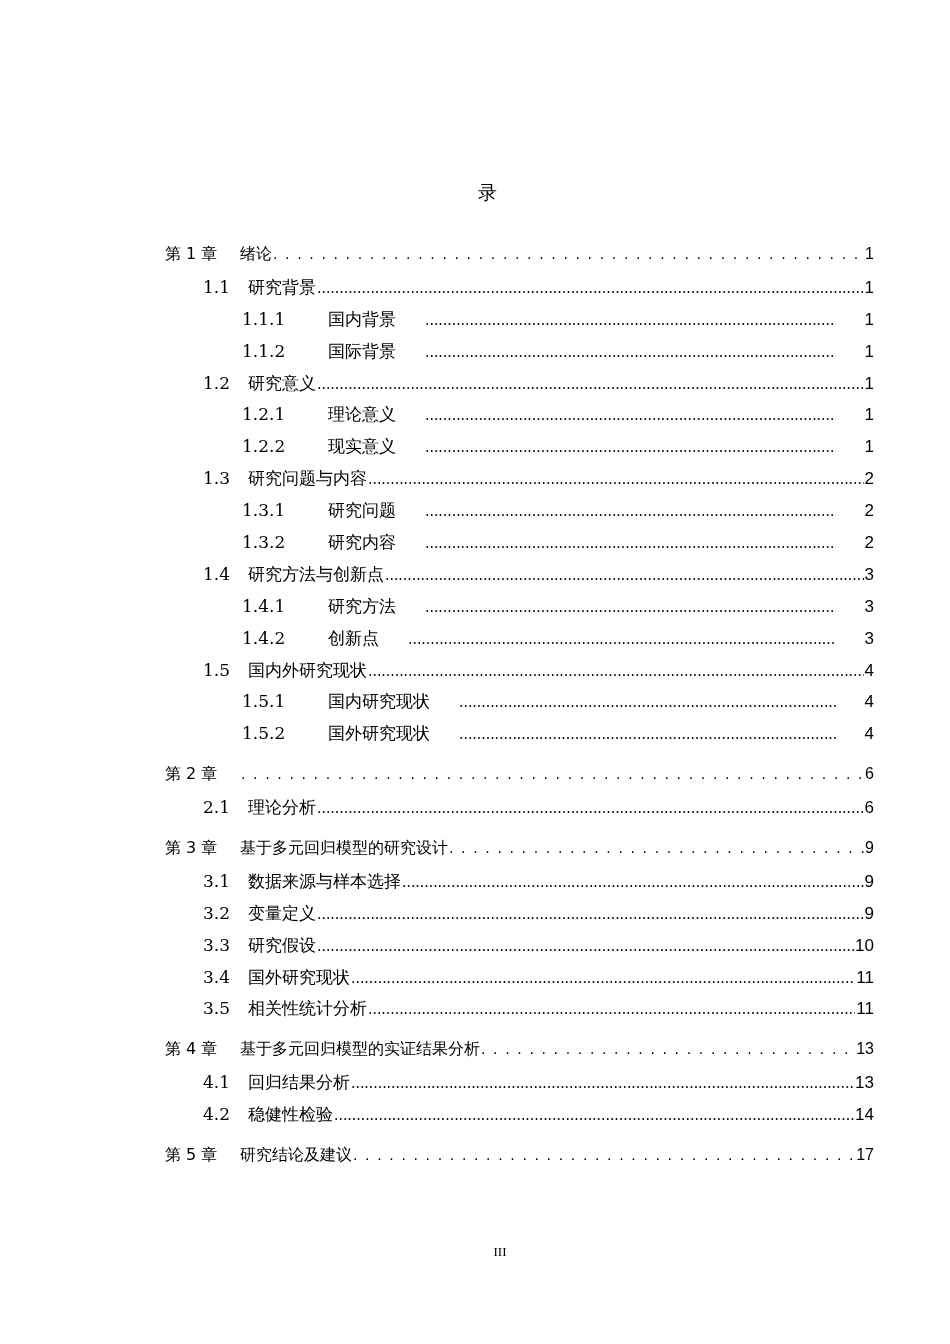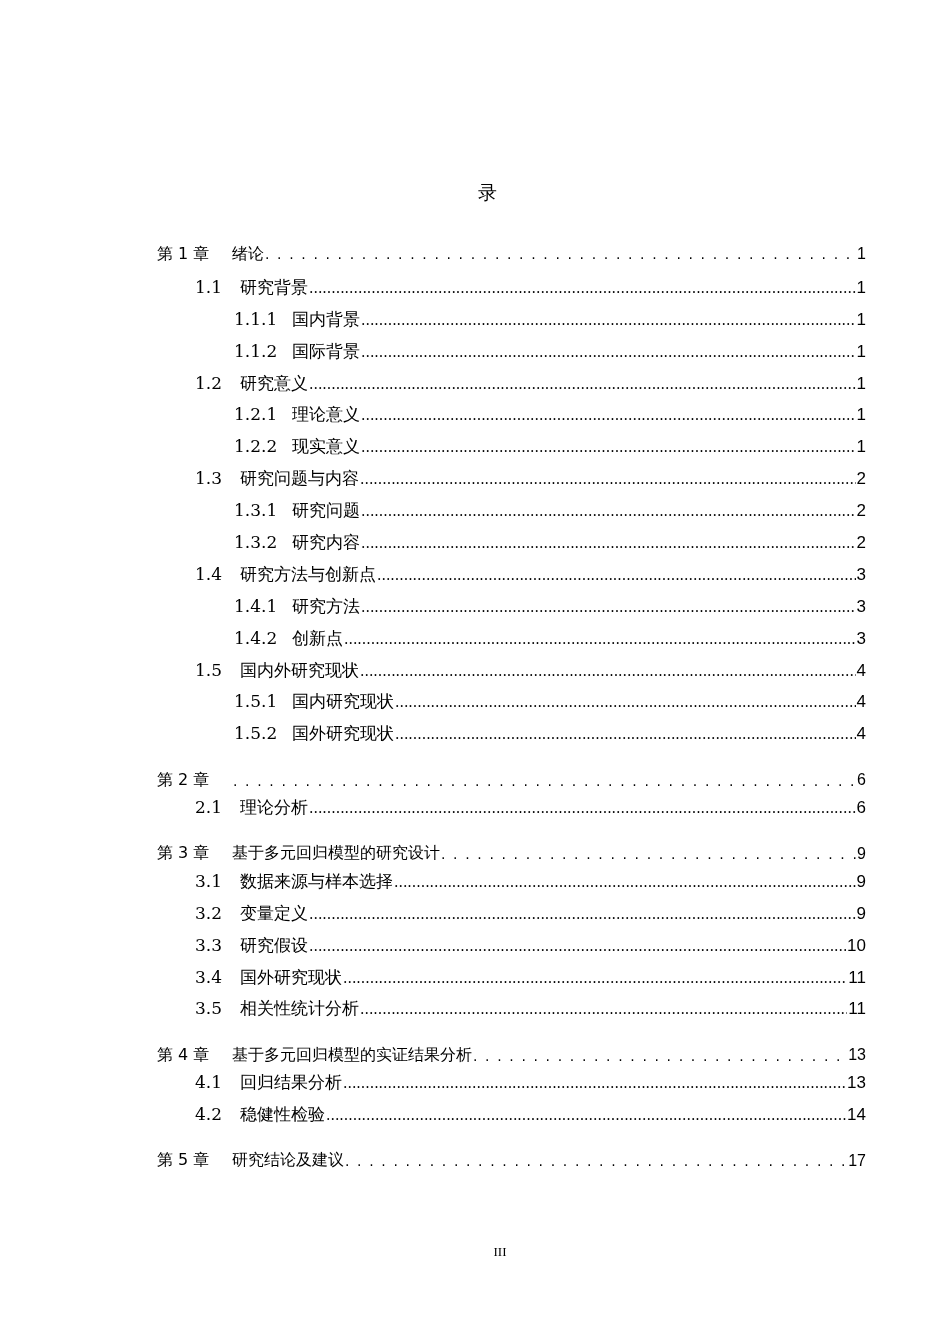--- a/index.html
+++ b/index.html
@@ -1,23 +1,23 @@
 <!DOCTYPE html>
 <html><head>
 <meta charset="utf-8">
 <style>
   html, body { margin:0; padding:0; background:#fff; }
   body { width:950px; height:1344px; position:relative; color:#000; font-family:"DejaVu Serif","Liberation Serif",serif; }
   .title { position:absolute; top:180px; left:0; width:975px; text-align:center; font-size:19px; }
-  .toc { position:absolute; left:157px; width:709px; top:244px; }
+  .toc { position:absolute; left:165px; width:709px; top:244px; }
   .row { display:flex; align-items:baseline; height:31.9px; font-size:17px; white-space:nowrap; }
   .row.l1 { padding-left:38px; }
-  .row.l2 { padding-left:77px; }
+  .row.l2 { padding-left:77px;gap:28px; }
   .row.ch { font-family:"DejaVu Sans","Liberation Sans",sans-serif; font-size:16px; }
-  .row.ch.gap { margin-top:10px;align-items:center; }
+  .row.ch.gap { margin-top:10px; }
   .num { display:inline-block; }
   .row.ch .num { width:75px; }
   .row.l1 .num { width:45px; }
   .row.l2 .num { width:58px; }
   .lbl { }
   .leader { flex:1; overflow:hidden; margin:0 1px; }
   .leader::before { content:"................................................................................................................................................................................................................................................................................................................"; letter-spacing:0px; font-size:14px; }
   .row.ch .leader::before { content:". . . . . . . . . . . . . . . . . . . . . . . . . . . . . . . . . . . . . . . . . . . . . . . . . . . . . . . . . . . . . . . . . . . . . . . . . . . . . . . . . . . . . . . . . . . . . . . . . . . . . . . . . ."; letter-spacing:1.6px; }
   .page { font-family:"Liberation Sans",sans-serif; }
   .footer { position:absolute; top:1244px; left:0; width:1000px; text-align:center; font-size:13px; font-family:"Liberation Serif",serif; }

